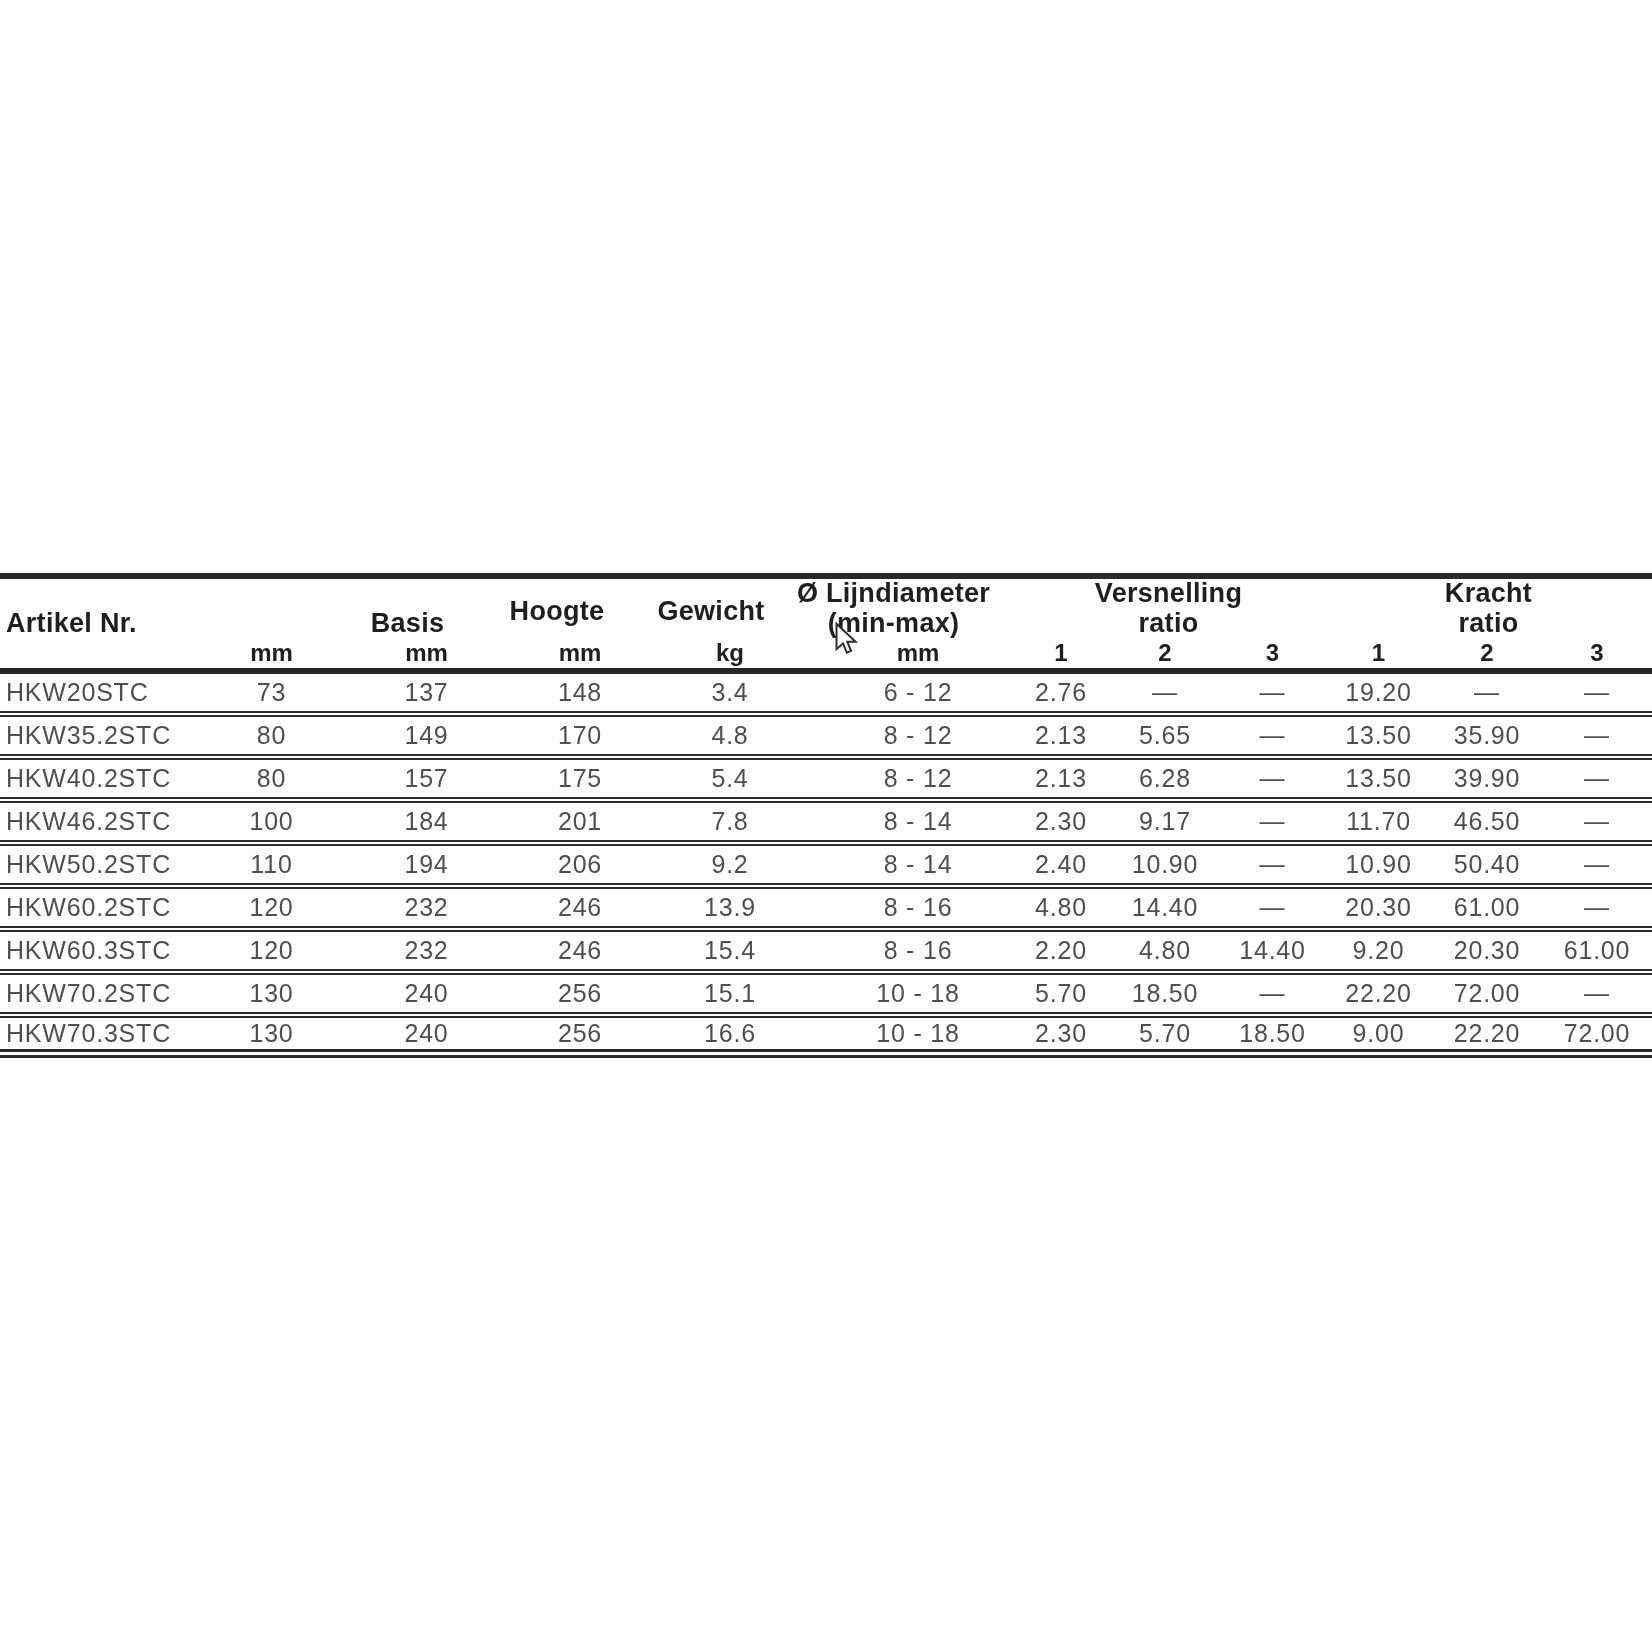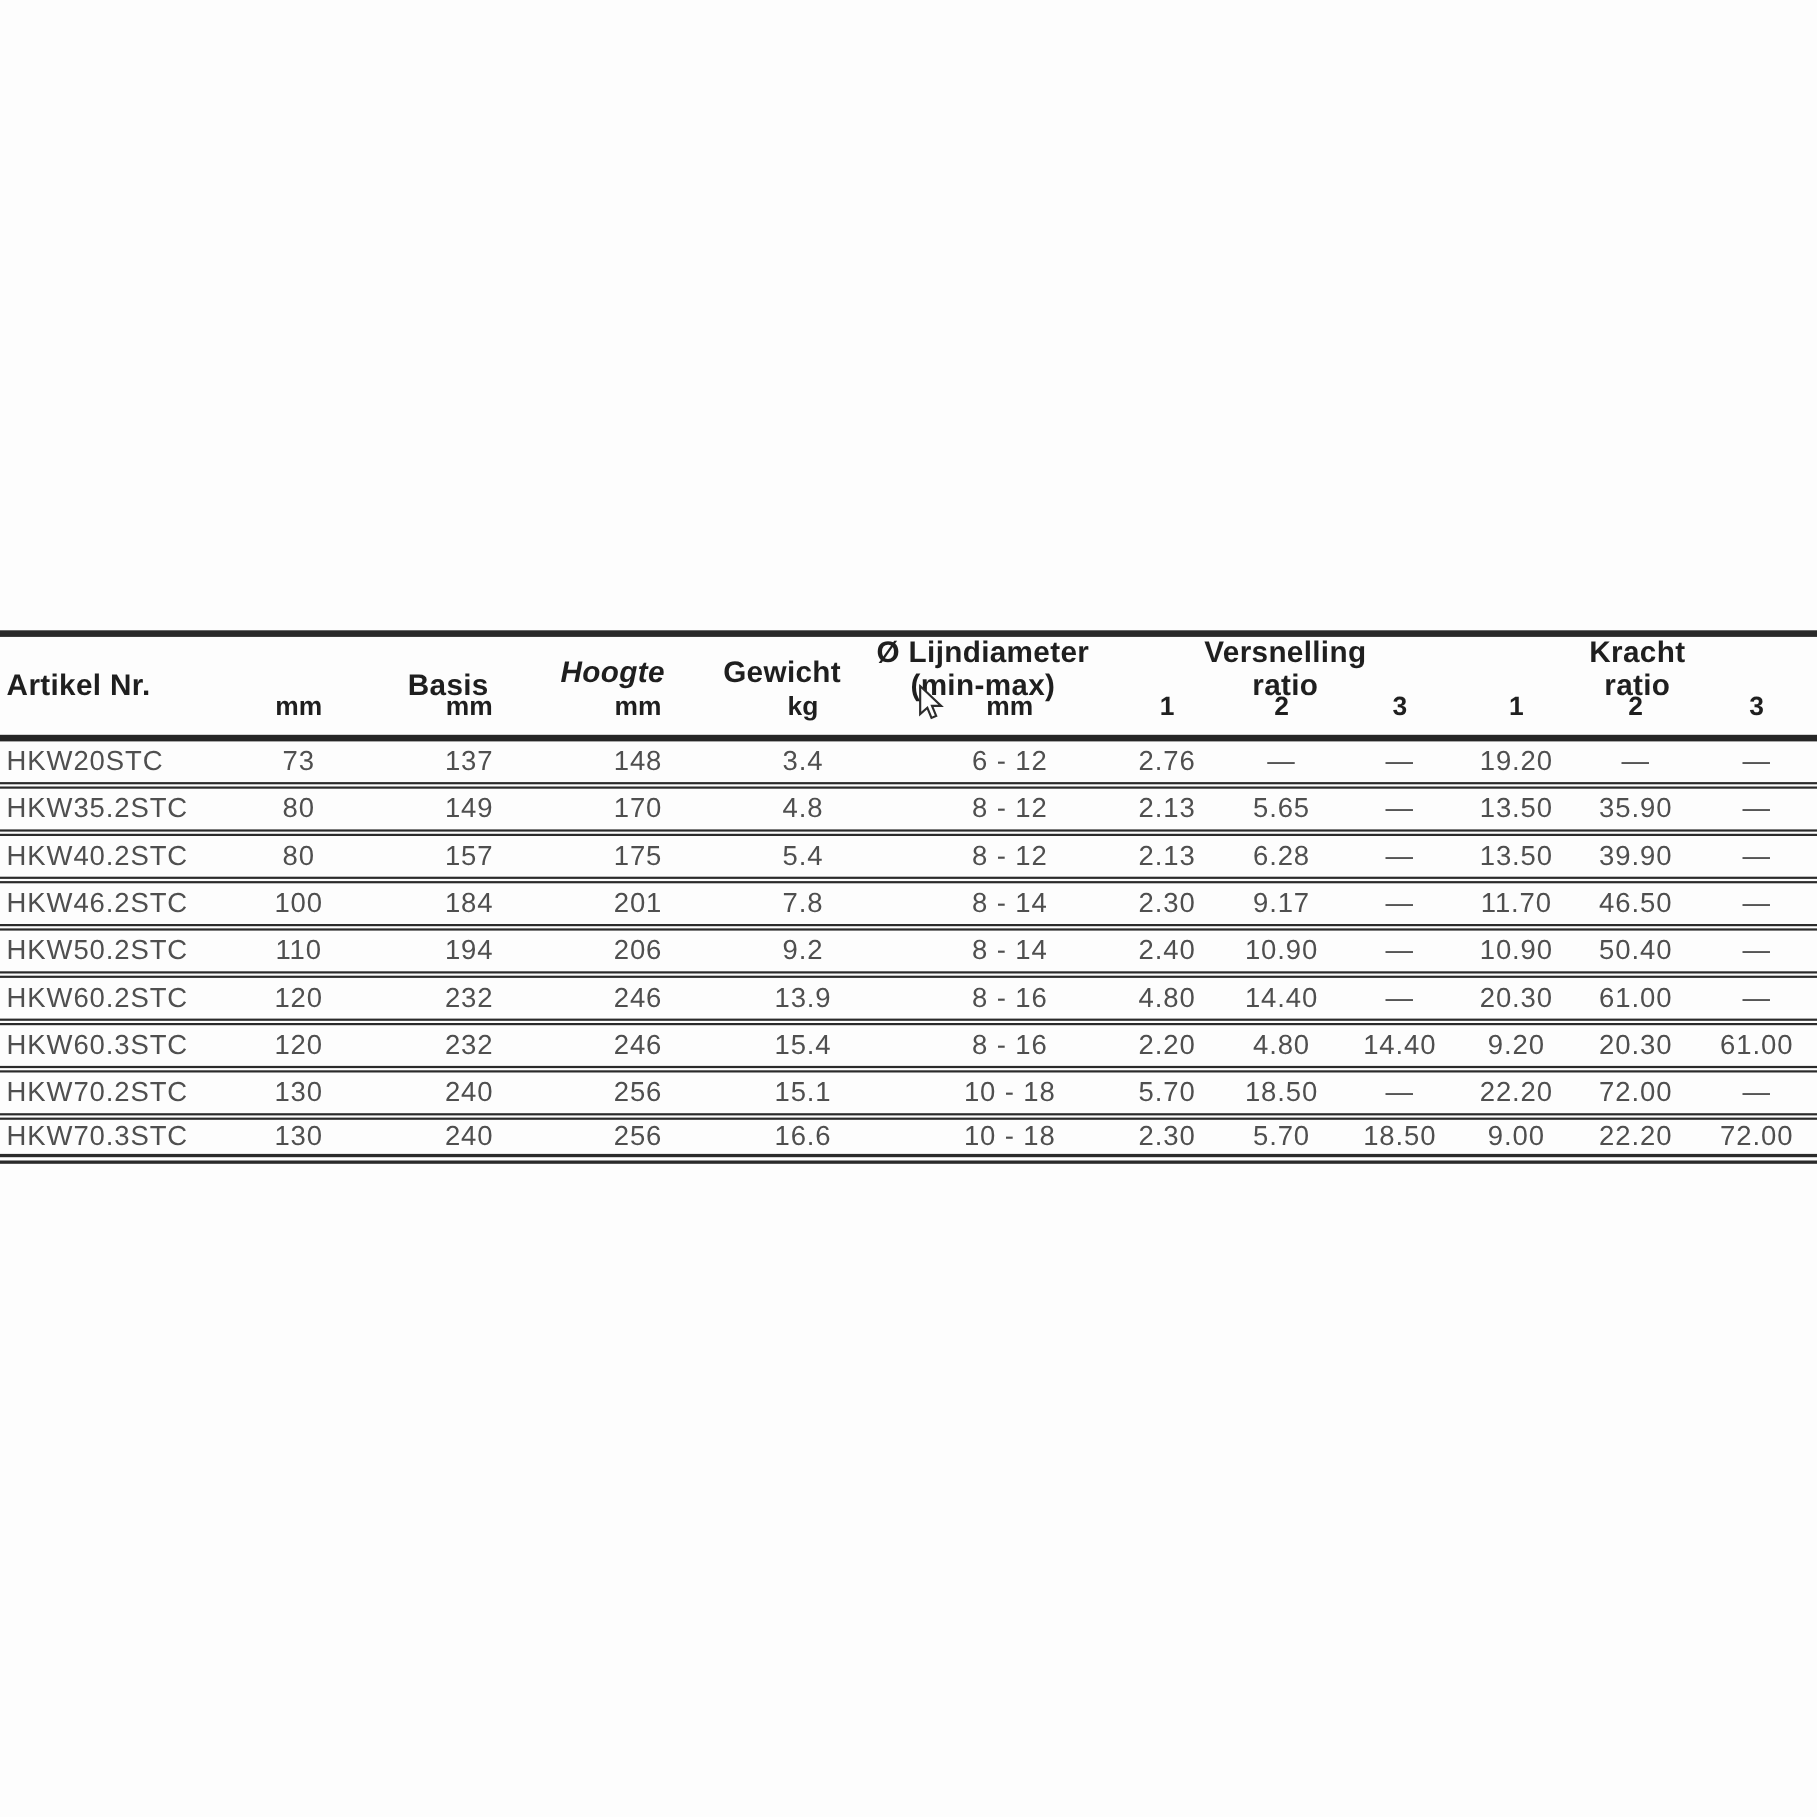--- a/index.html
+++ b/index.html
@@ -30,36 +30,36 @@
     font-weight: bold;
     font-size: 27px;
     line-height: 1;
     white-space: nowrap;
     justify-self: center;
     align-self: end;
     letter-spacing: 0.3px;
   }
   .h-artikel  { grid-column: 1; grid-row: 2; justify-self: start; padding-left: 6px; }
   .h-basis    { grid-column: 3; grid-row: 2; transform: translateX(-19px); }
-  .h-hoogte   { grid-column: 4; grid-row: 1 / 3; align-self: center; transform: translate(-23px, 3px); font-style: italic; }
+  .h-hoogte   { grid-column: 4; grid-row: 1 / 3; align-self: center; transform: translate(-23px, 3px); }
   .h-gewicht  { grid-column: 5; grid-row: 1 / 3; align-self: center; transform: translate(-19px, 3px); }
   .h-lijn-1   { grid-column: 6; grid-row: 1; transform: translateX(-15px); }
   .h-lijn-2   { grid-column: 6; grid-row: 2; transform: translateX(-15px); }
   .h-vers-1   { grid-column: 7 / 10;  grid-row: 1; text-align: center; }
   .h-vers-2   { grid-column: 7 / 10;  grid-row: 2; }
   .h-kracht-1 { grid-column: 10 / 13; grid-row: 1; }
   .h-kracht-2 { grid-column: 10 / 13; grid-row: 2; }
   .unit {
     grid-row: 3;
     font-weight: bold;
     font-size: 24px;
     line-height: 1;
     justify-self: center;
     align-self: end;
-    padding-bottom: 13px;
+    padding-bottom: 3px;
     white-space: nowrap;
   }
   .u2 { grid-column: 2; } .u3 { grid-column: 3; } .u4 { grid-column: 4; }
   .u5 { grid-column: 5; margin-top: 13px; } .u6 { grid-column: 6; padding-left: 19px; }
   .u7 { grid-column: 7; } .u8 { grid-column: 8; } .u9 { grid-column: 9; }
   .u10 { grid-column: 10; } .u11 { grid-column: 11; } .u12 { grid-column: 12; }
   
   .trow {
     display: grid;
     grid-template-columns: 195px 153px 157px 150px 150px 207px 98px 110px 105px 107px 110px 110px;

